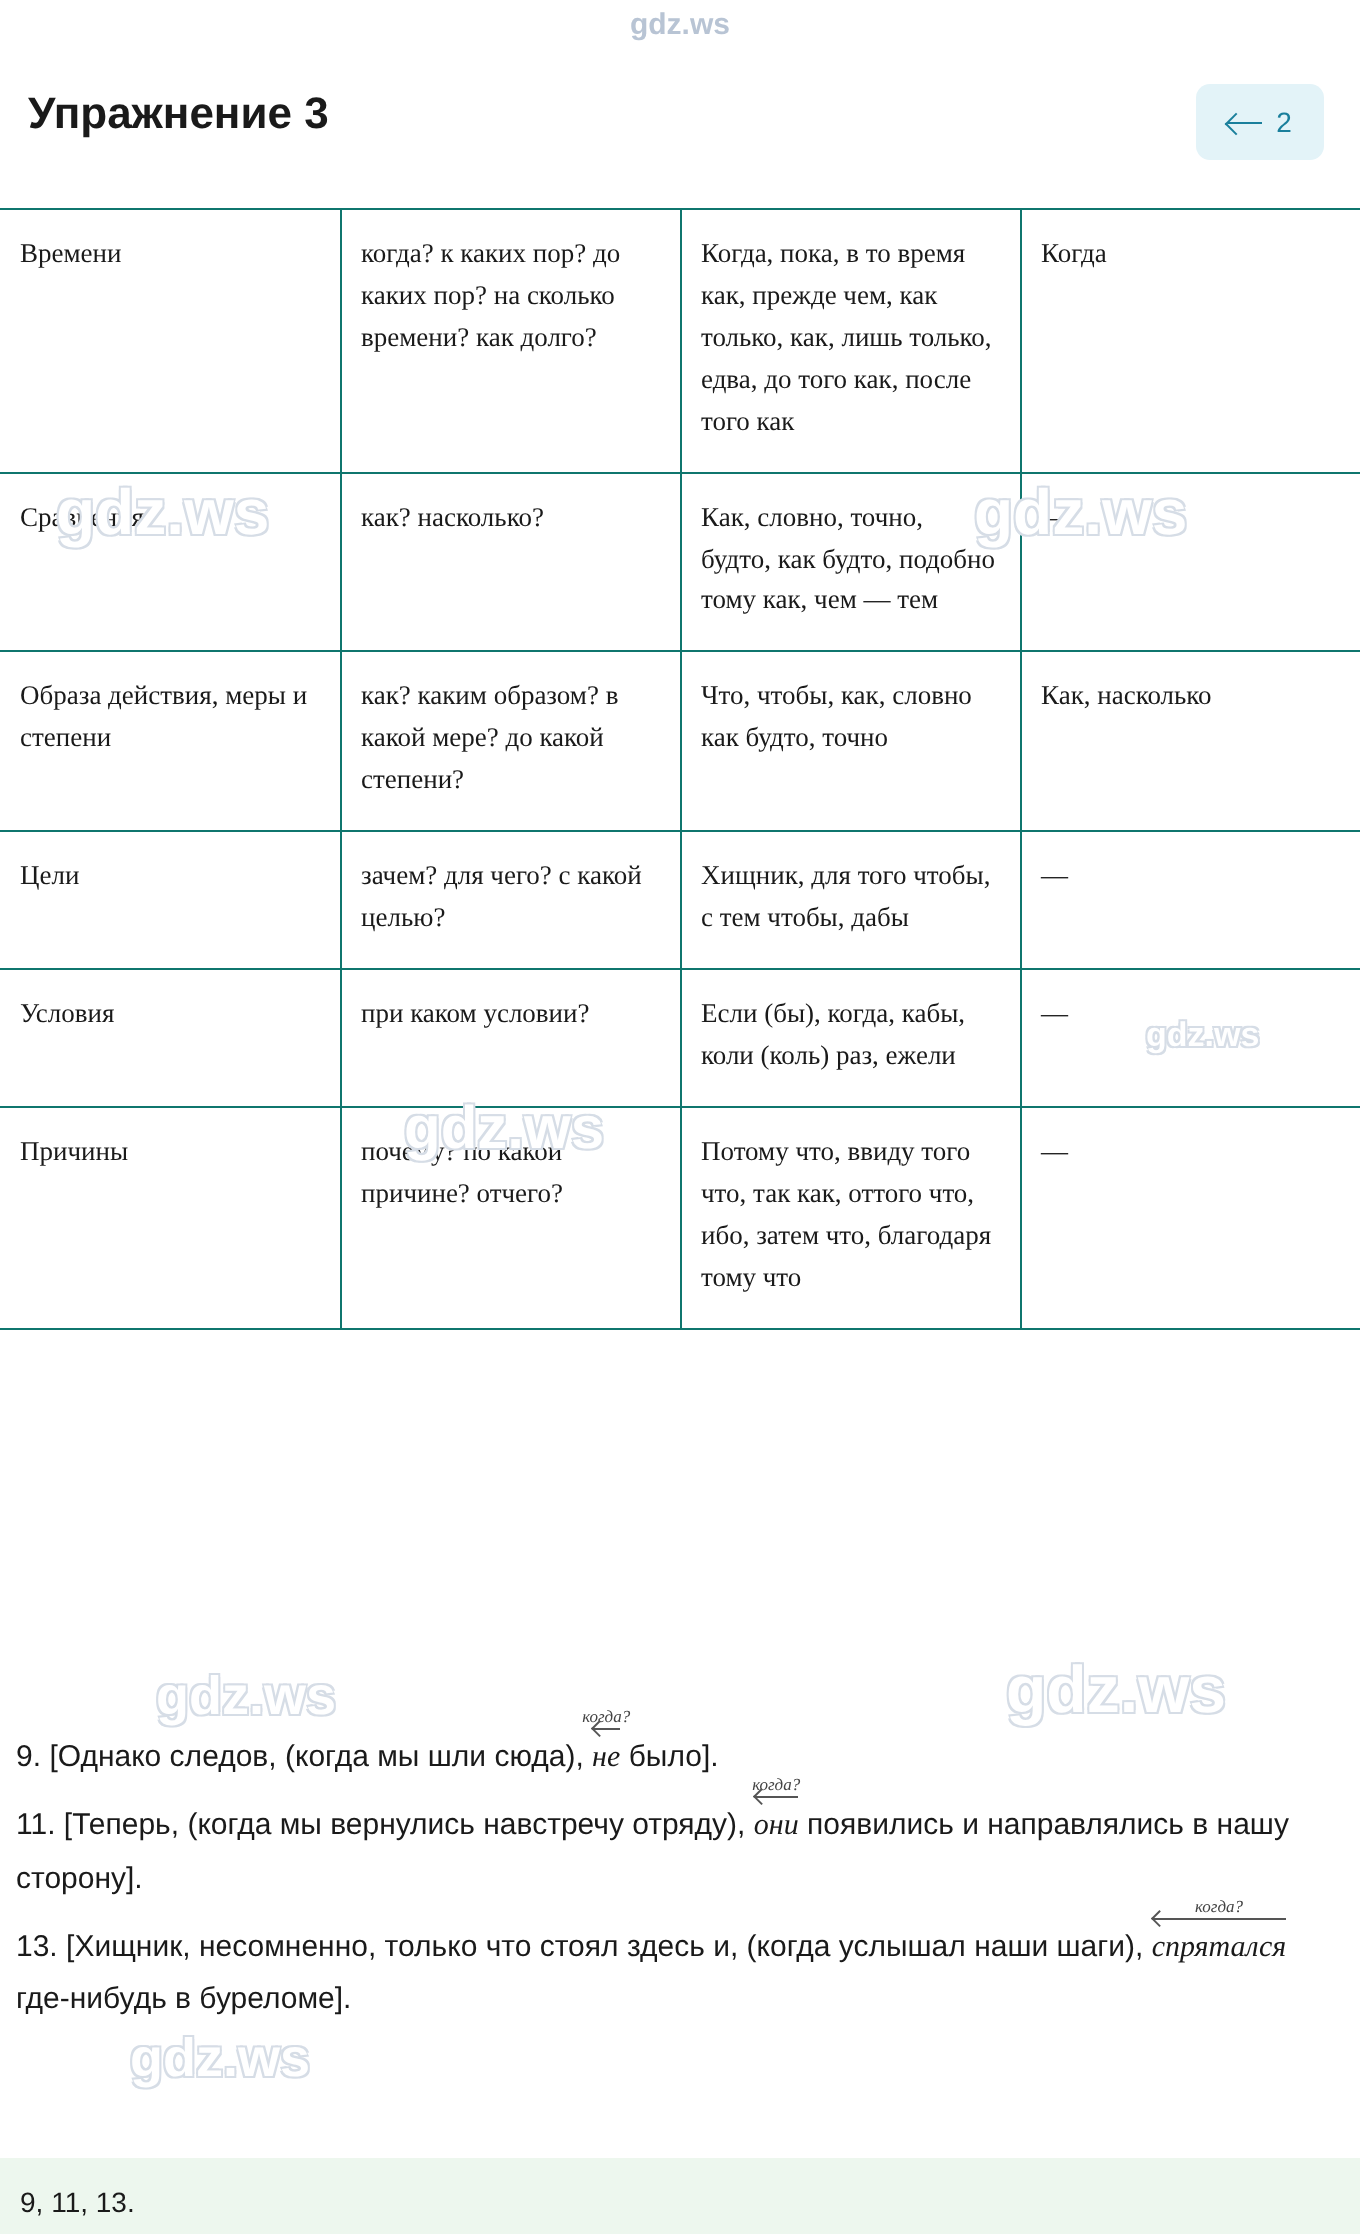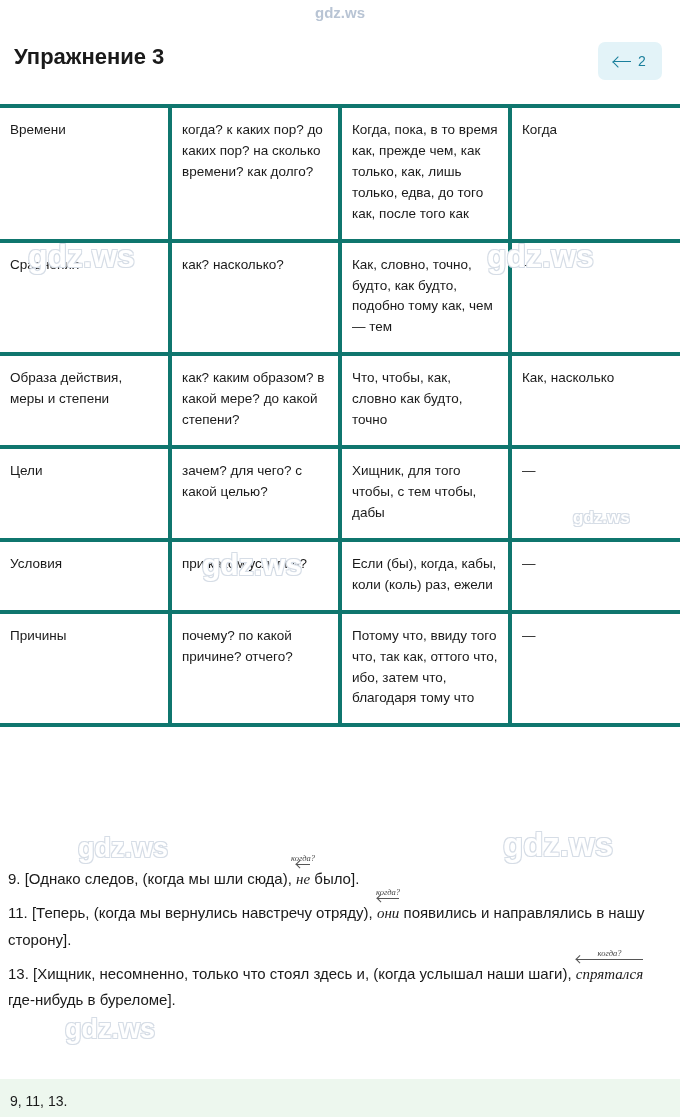--- a/index.html
+++ b/index.html
@@ -110,26 +110,27 @@
     top: 104px;
     left: 0;
     width: 680px;
   }
   table.gram {
     border-collapse: collapse;
     width: 680px;
     table-layout: fixed;
   }
   table.gram td {
-    border: 4px solid #0f766e;
+    border: 1px solid #0f766e;
     vertical-align: top;
     padding: 12px 10px 14px 10px;
     font-size: 13.5px;
     line-height: 1.55;
     color: #1a1a1a;
+    font-family: Liberation Serif, serif;
   }
   table.gram td:first-child { border-left: none; }
   table.gram td:last-child { border-right: none; }
   col.c1 { width: 170px; }
   col.c2 { width: 170px; }
   col.c3 { width: 170px; }
   col.c4 { width: 170px; }
 
   
   .sentences {

